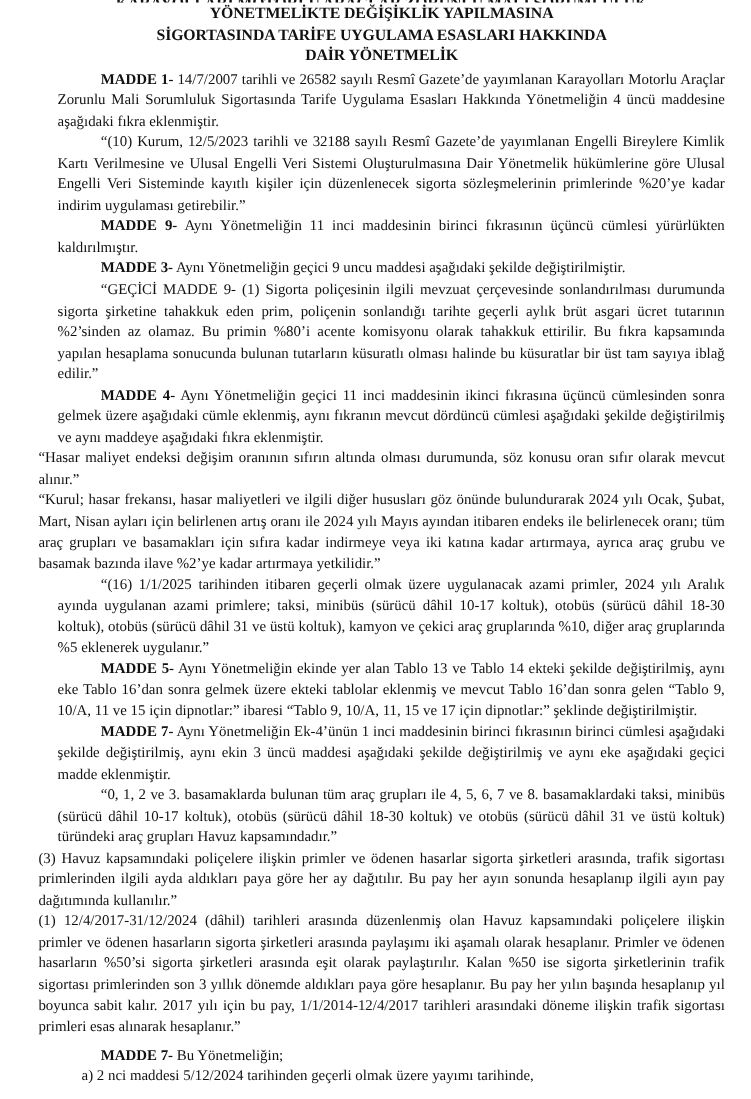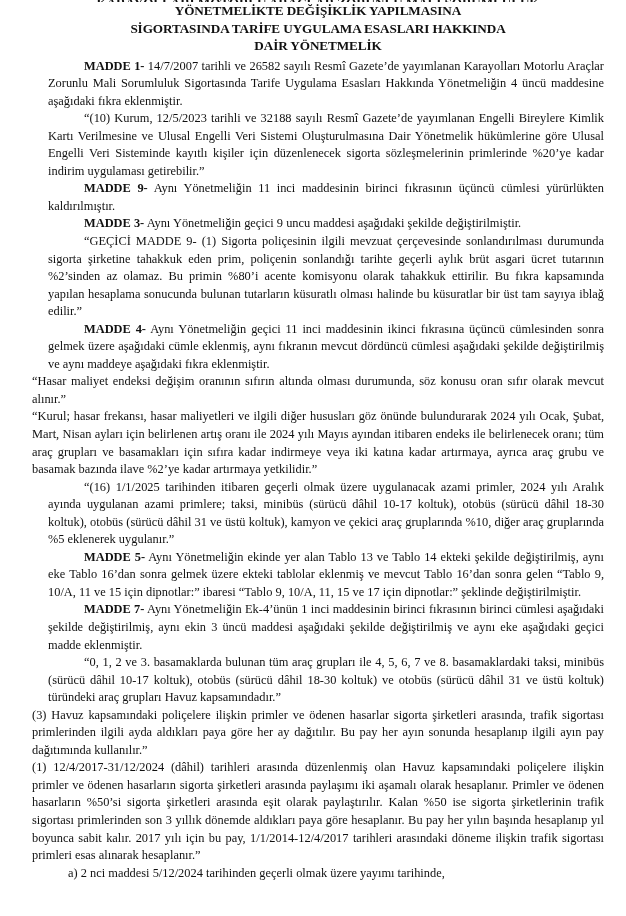--- a/index.html
+++ b/index.html
@@ -50,15 +50,16 @@
   <p>“Kurul; hasar frekansı, hasar maliyetleri ve ilgili diğer hususları göz önünde bulundurarak 2024 yılı Ocak, Şubat, Mart, Nisan ayları için belirlenen artış oranı ile 2024 yılı Mayıs ayından itibaren endeks ile belirlenecek oranı; tüm araç grupları ve basamakları için sıfıra kadar indirmeye veya iki katına kadar artırmaya, ayrıca araç grubu ve basamak bazında ilave %2’ye kadar artırmaya yetkilidir.”</p>
   <p class="ind">“(16) 1/1/2025 tarihinden itibaren geçerli olmak üzere uygulanacak azami primler, 2024 yılı Aralık ayında uygulanan azami primlere; taksi, minibüs (sürücü dâhil 10-17 koltuk), otobüs (sürücü dâhil 18-30 koltuk), otobüs (sürücü dâhil 31 ve üstü koltuk), kamyon ve çekici araç gruplarında %10, diğer araç gruplarında %5 eklenerek uygulanır.”</p>
 
   <p class="ind"><span class="b">MADDE 5-</span><span> Aynı Yönetmeliğin ekinde yer alan Tablo 13 ve Tablo 14 ekteki şekilde değiştirilmiş, aynı eke Tablo 16’dan sonra gelmek üzere ekteki tablolar eklenmiş ve mevcut Tablo 16’dan sonra gelen “Tablo 9, 10/A, 11 ve 15 için dipnotlar:” ibaresi “Tablo 9, 10/A, 11, 15 ve 17 için dipnotlar:” şeklinde değiştirilmiştir.</span></p>
 
   <p class="ind"><span class="b">MADDE 7-</span><span> Aynı Yönetmeliğin Ek-4’ünün 1 inci maddesinin birinci fıkrasının birinci cümlesi aşağıdaki şekilde değiştirilmiş, aynı ekin 3 üncü maddesi aşağıdaki şekilde değiştirilmiş ve aynı eke aşağıdaki geçici madde eklenmiştir.</span></p>
   <p class="ind">“0, 1, 2 ve 3. basamaklarda bulunan tüm araç grupları ile 4, 5, 6, 7 ve 8. basamaklardaki taksi, minibüs (sürücü dâhil 10-17 koltuk), otobüs (sürücü dâhil 18-30 koltuk) ve otobüs (sürücü dâhil 31 ve üstü koltuk) türündeki araç grupları Havuz kapsamındadır.”</p>
   <p>(3) Havuz kapsamındaki poliçelere ilişkin primler ve ödenen hasarlar sigorta şirketleri arasında, trafik sigortası primlerinden ilgili ayda aldıkları paya göre her ay dağıtılır. Bu pay her ayın sonunda hesaplanıp ilgili ayın pay dağıtımında kullanılır.”</p>
   <p>(1) 12/4/2017-31/12/2024 (dâhil) tarihleri arasında düzenlenmiş olan Havuz kapsamındaki poliçelere ilişkin primler ve ödenen hasarların sigorta şirketleri arasında paylaşımı iki aşamalı olarak hesaplanır. Primler ve ödenen hasarların %50’si sigorta şirketleri arasında eşit olarak paylaştırılır. Kalan %50 ise sigorta şirketlerinin trafik sigortası primlerinden son 3 yıllık dönemde aldıkları paya göre hesaplanır. Bu pay her yılın başında hesaplanıp yıl boyunca sabit kalır. 2017 yılı için bu pay, 1/1/2014-12/4/2017 tarihleri arasındaki döneme ilişkin trafik sigortası primleri esas alınarak hesaplanır.”</p>
 
+  <p class="ind gap-top"><span class="b">MADDE 7-</span><span> Bu Yönetmeliğin;</span></p>
   <p class="pad">a) 2 nci maddesi 5/12/2024 tarihinden geçerli olmak üzere yayımı tarihinde,</p>
 
 </div>
 
 </body></html>

